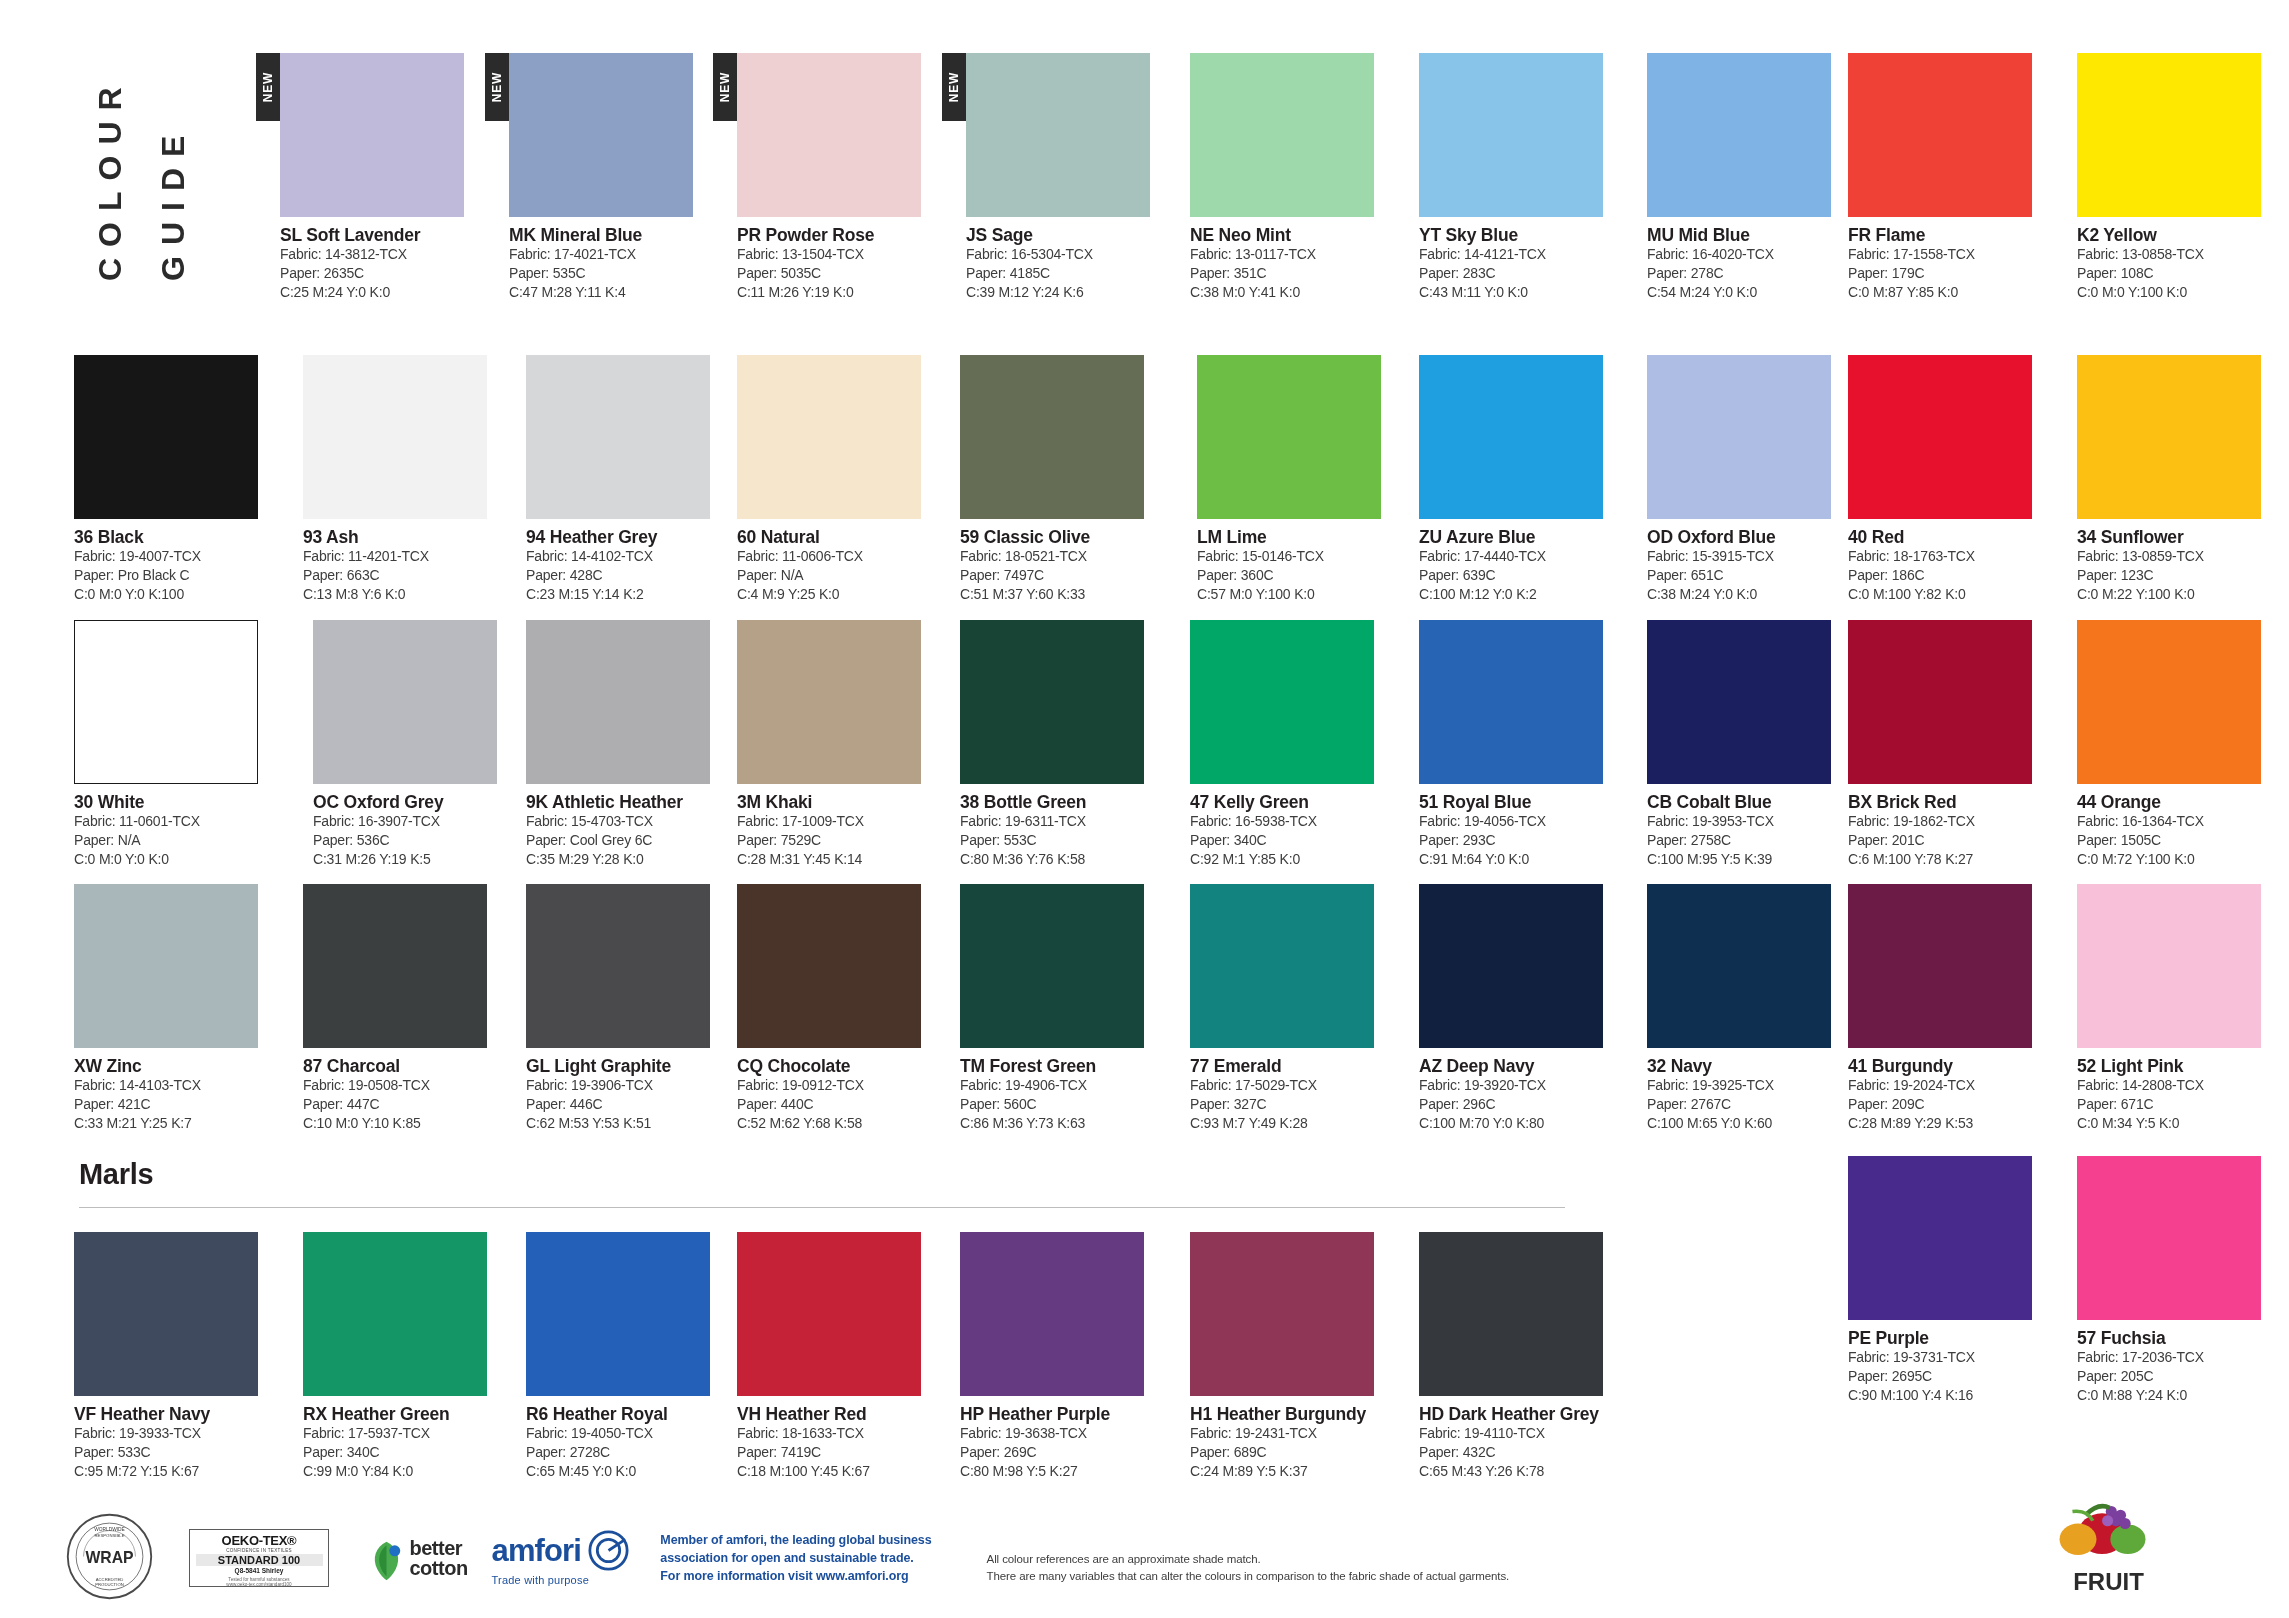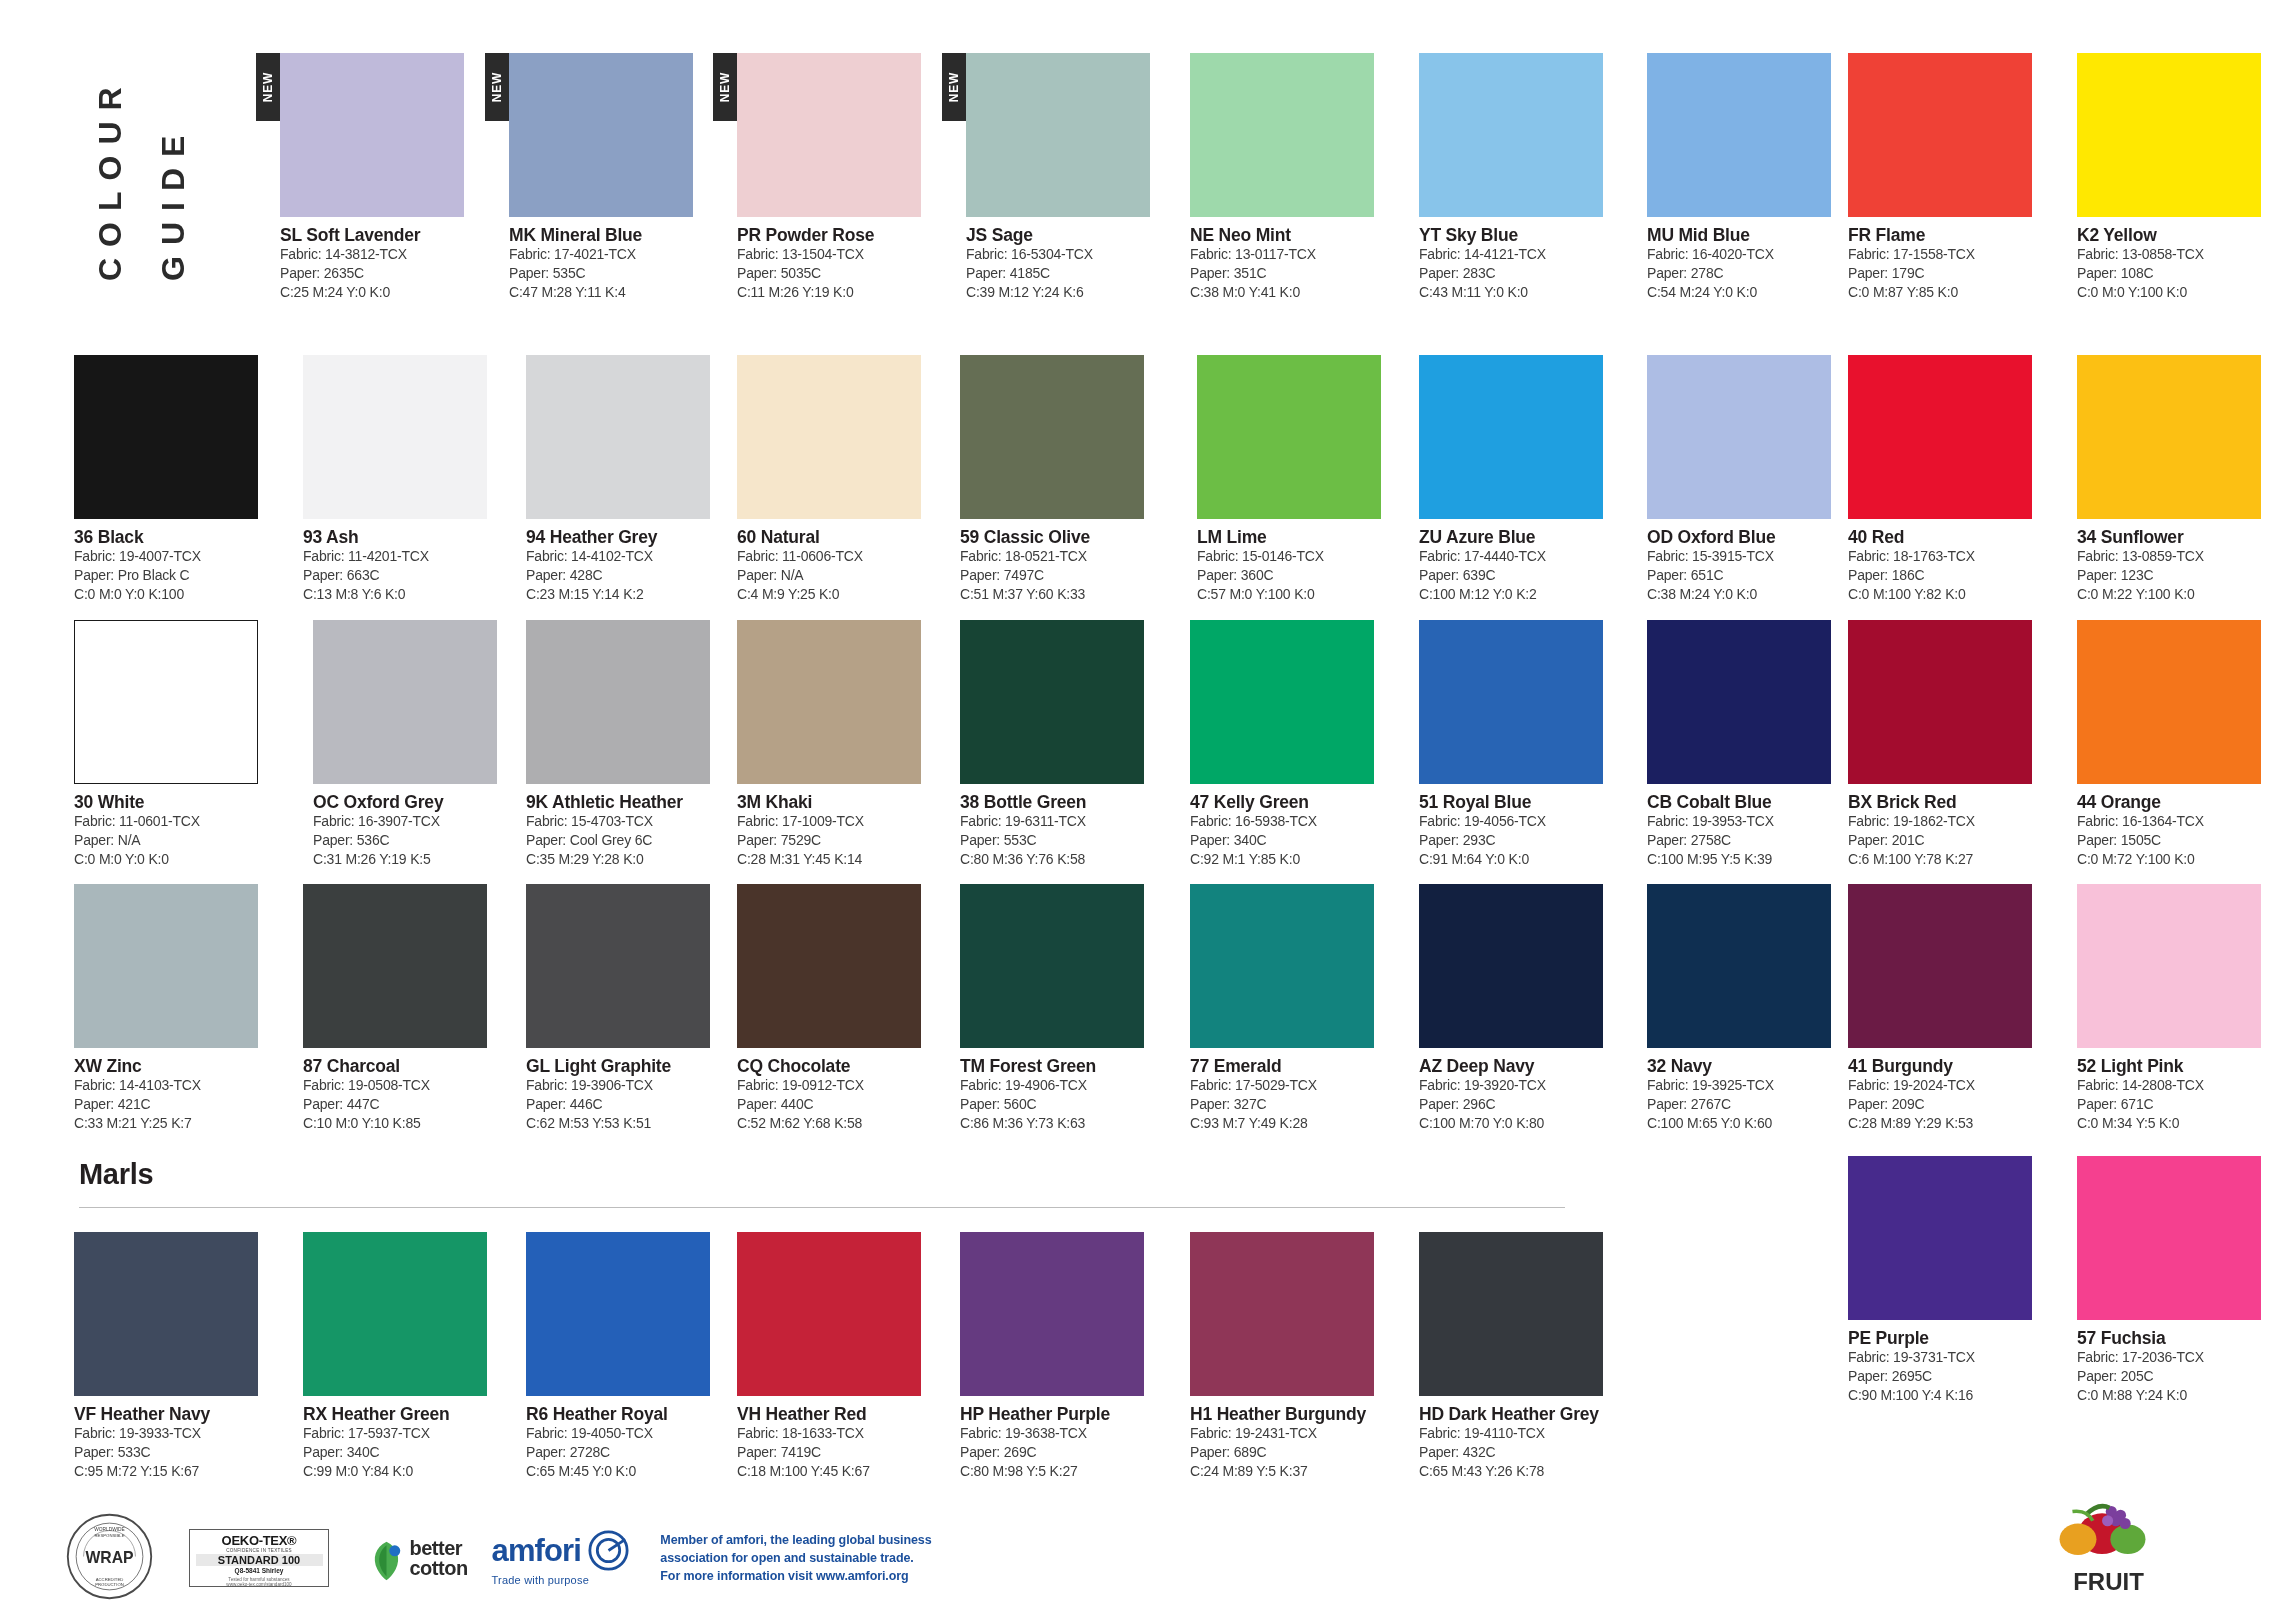--- a/index.html
+++ b/index.html
@@ -600,20 +600,24 @@
       </div>
       <div class="am-t2">Trade with purpose</div>
     </div>
 
     <div class="amfori-note" style="margin-right:55px;">
       <div>Member of amfori, the leading global business</div>
       <div>association for open and sustainable trade.</div>
       <div>For more information visit www.amfori.org</div>
     </div>
 
+    <div class="disclaimer" style="margin-top:20px;">
+      <div>All colour references are an approximate shade match.</div>
+      <div>There are many variables that can alter the colours in comparison to the fabric shade of actual garments.</div>
+    </div>
   </div>
 
   <div id="fotl-logo">
     <svg width="231" height="74" viewBox="0 0 250 80">
       <ellipse cx="118" cy="44" rx="26" ry="22" fill="#c4162a"></ellipse>
       <ellipse cx="92" cy="50" rx="20" ry="17" fill="#e8a020"></ellipse>
       <ellipse cx="146" cy="50" rx="19" ry="16" fill="#5fa83a"></ellipse>
       <circle cx="128" cy="20" r="6" fill="#7b3f9d"></circle>
       <circle cx="138" cy="24" r="6" fill="#7b3f9d"></circle>
       <circle cx="133" cy="30" r="6" fill="#7b3f9d"></circle>

